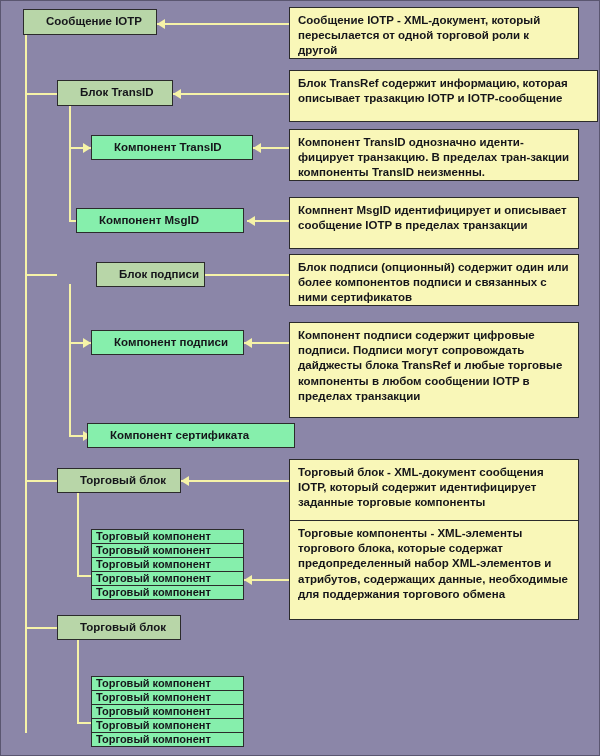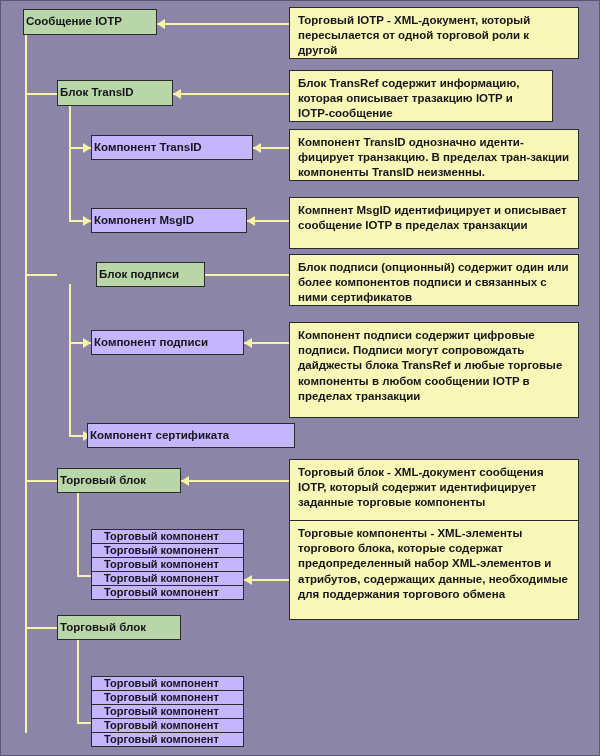--- a/index.html
+++ b/index.html
@@ -19,29 +19,29 @@
   }
   .node {
     position: absolute;
     box-sizing: border-box;
     border: 1px solid #2b2b2b;
     font-weight: bold;
     font-size: 11.5px;
     color: #15151a;
     display: flex;
     align-items: center;
-    padding: 2px 2px;
+    padding: 2px 22px;
     line-height: 1.15;
     white-space: nowrap;
   }
   .node.green {
     background: #b8d6a8;
   }
   .node.yellow {
-    background: #c4b5fd;
+    background: #86efac;
   }
   .note {
     position: absolute;
     box-sizing: border-box;
     border: 1px solid #2b2b2b;
     background: #f9f7b8;
     font-weight: bold;
     font-size: 11.5px;
     color: #15151a;
     padding: 5px 7px 4px 8px;
@@ -71,21 +71,21 @@
   }
   .stack {
     position: absolute;
     box-sizing: border-box;
   }
   .stack .node {
     position: relative;
     left: 0;
     top: 0;
     display: block;
-    padding: 0 12px;
+    padding: 0 4px;
     font-size: 11px;
     line-height: 13px;
     height: 15px;
     margin-bottom: -1px;
   }
 </style>
 </head>
 <body>
 
 <div id="root">
@@ -141,21 +141,21 @@
 
   <div class="conn vline" style="left:76px; top:636px; height:86px;"></div>
   <div class="conn hline" style="left:76px; top:721px; width:14px;"></div>
 
   <div class="node green" style="left:22px; top:8px; width:134px; height:26px;">Сообщение IOTP</div>
 
   <div class="node green" style="left:56px; top:79px; width:116px; height:26px;">Блок TransID</div>
 
   <div class="node yellow" style="left:90px; top:134px; width:162px; height:25px;">Компонент TransID</div>
 
-  <div class="node yellow" style="left:90px; top:207px; width:156px; height:25px;">Компонент MsgID</div>
+  <div class="node yellow" style="left:75px; top:207px; width:168px; height:25px;">Компонент MsgID</div>
 
   <div class="node green" style="left:56px; top:261px; width:109px; height:25px;margin-left:39px;">Блок подписи</div>
 
   <div class="node yellow" style="left:90px; top:329px; width:153px; height:25px;">Компонент подписи</div>
 
   <div class="node yellow" style="left:86px; top:422px; width:208px; height:25px;">Компонент сертификата</div>
 
   <div class="node green" style="left:56px; top:467px; width:124px; height:25px;">Торговый блок</div>
 
   <div class="node green" style="left:56px; top:614px; width:124px; height:25px;">Торговый блок</div>
@@ -169,23 +169,23 @@
   </div>
 
   <div class="stack" style="left:90px; top:675px; width:153px;">
     <div class="node yellow">Торговый компонент</div>
     <div class="node yellow">Торговый компонент</div>
     <div class="node yellow">Торговый компонент</div>
     <div class="node yellow">Торговый компонент</div>
     <div class="node yellow">Торговый компонент</div>
   </div>
 
-  <div class="note" style="left:288px; top:6px; width:290px; height:52px;">Торговый IOTP - XML-документ, который пересылается от одной торговой роли к другой</div>
+  <div class="note" style="left:288px; top:6px; width:290px; height:52px;">Сообщение IOTP - XML-документ, который пересылается от одной торговой роли к другой</div>
 
-  <div class="note" style="left:288px; top:69px; width:264px; height:52px;">Блок TransRef содержит информацию, которая описывает тразакцию IOTP и IOTP-сообщение</div>
+  <div class="note" style="left:288px; top:69px; width:309px; height:52px;">Блок TransRef содержит информацию, которая описывает тразакцию IOTP и IOTP-сообщение</div>
 
   <div class="note" style="left:288px; top:128px; width:290px; height:52px;">Компонент TransID однозначно иденти-фицирует транзакцию. В пределах тран-закции компоненты TransID неизменны.</div>
 
   <div class="note" style="left:288px; top:196px; width:290px; height:52px;">Компнент MsgID идентифицирует и описывает сообщение IOTP в пределах транзакции</div>
 
   <div class="note" style="left:288px; top:253px; width:290px; height:52px;">Блок подписи (опционный) содержит один или более компонентов подписи и связанных с ними сертификатов</div>
 
   <div class="note" style="left:288px; top:321px; width:290px; height:96px;">Компонент подписи содержит цифровые подписи. Подписи могут сопровождать дайджесты блока TransRef и любые торговые компоненты в любом сообщении IOTP в пределах транзакции</div>
 
 

